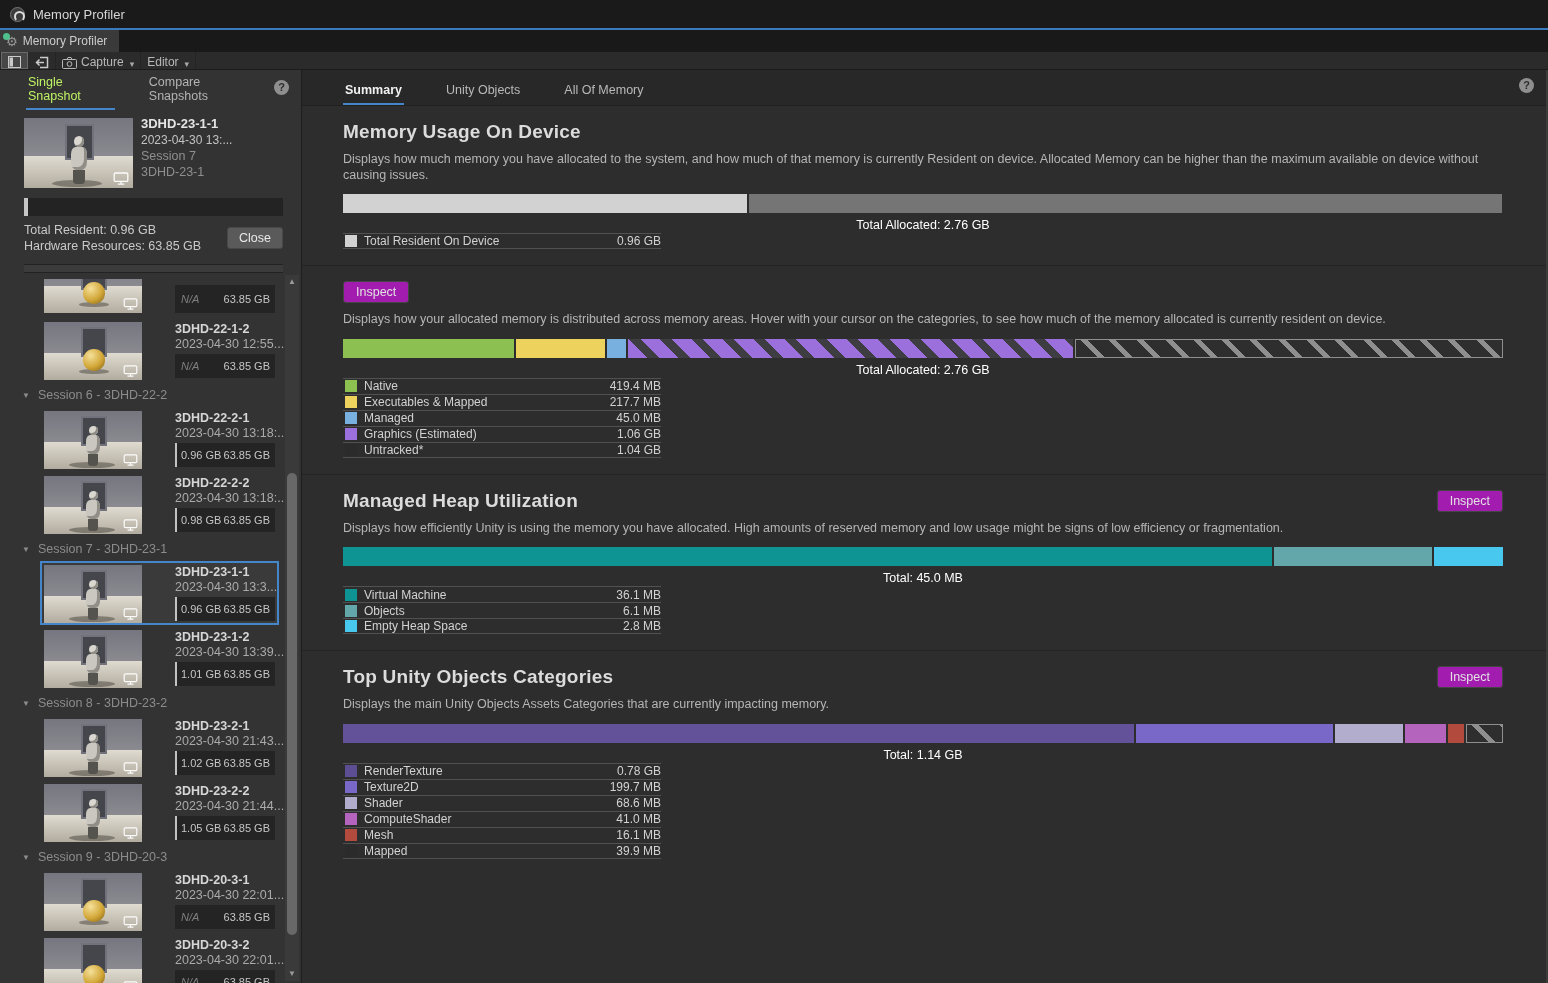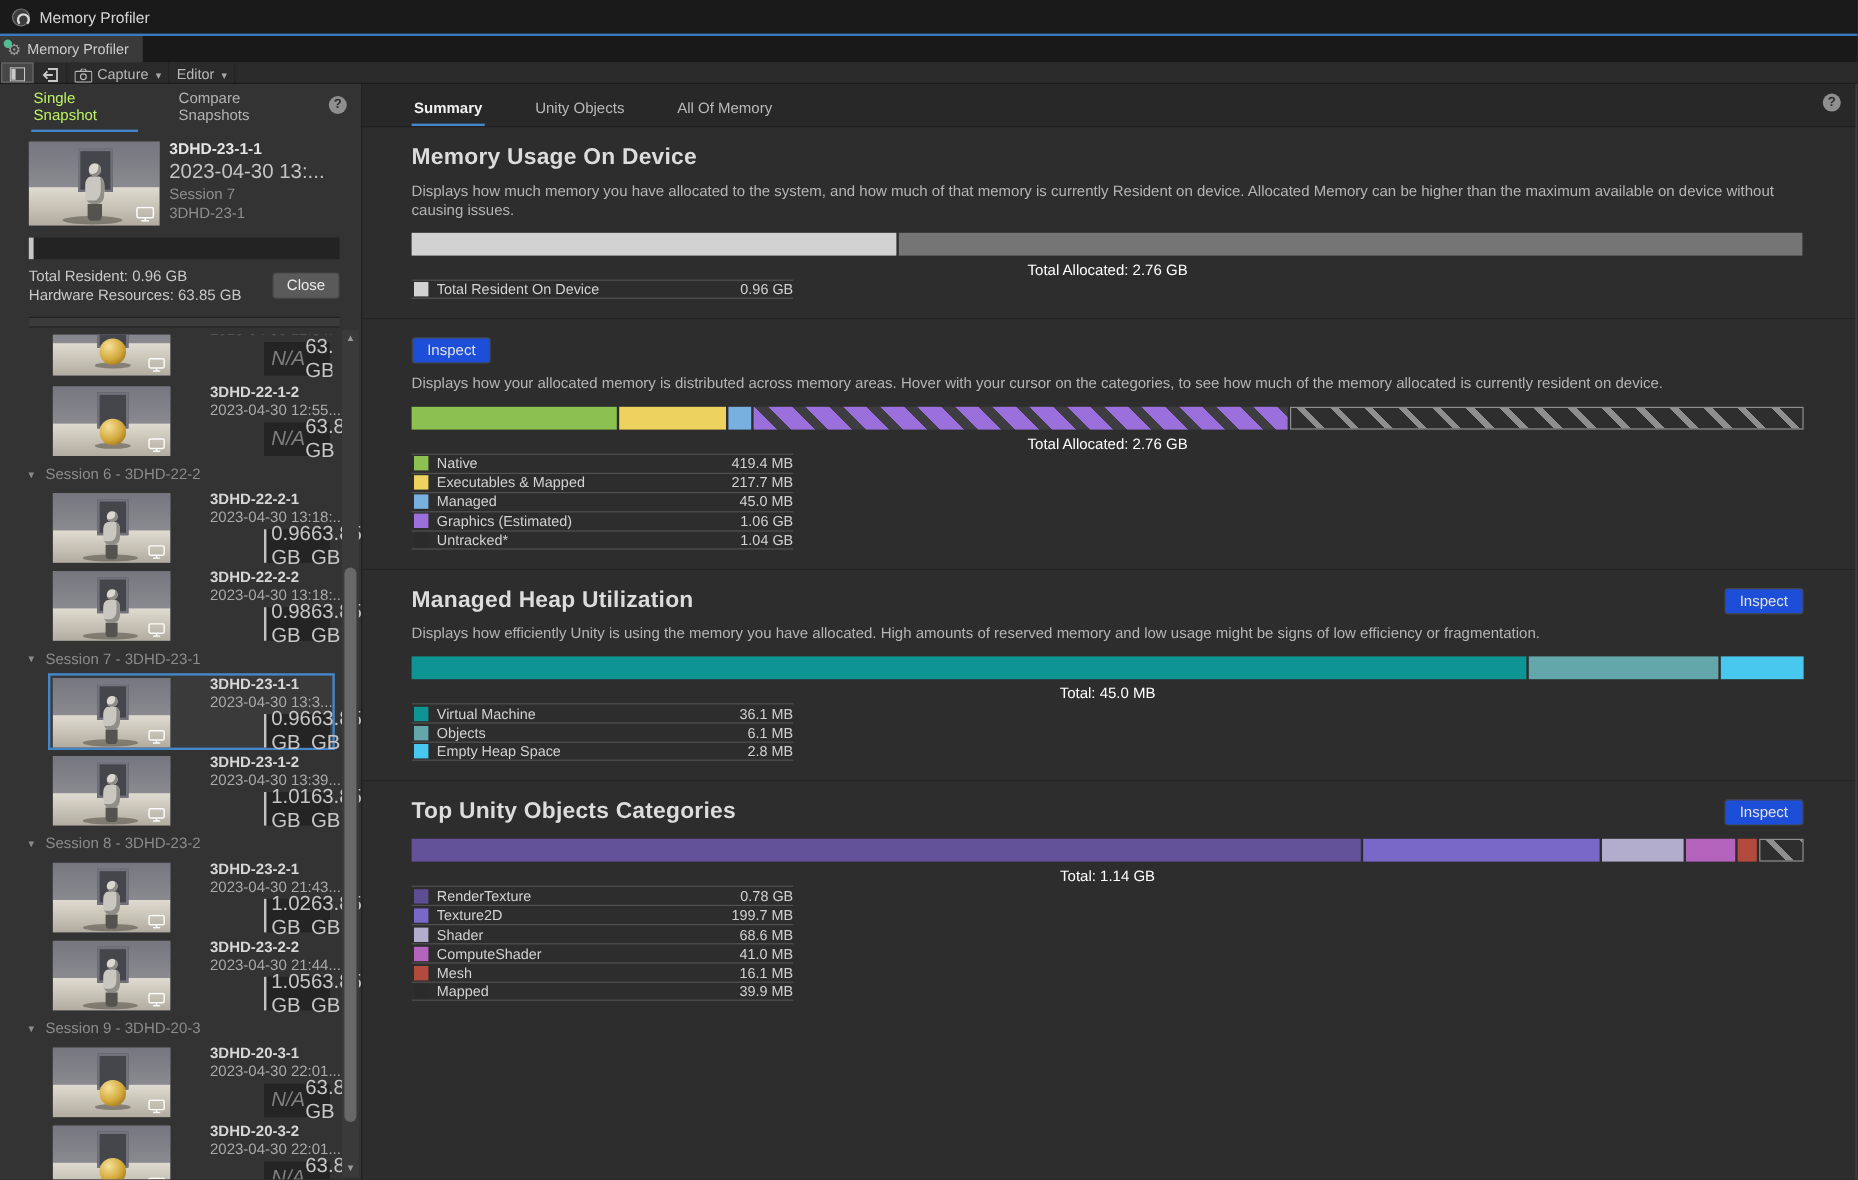--- a/index.html
+++ b/index.html
@@ -40,39 +40,39 @@
   .robot{position:absolute;left:42%;top:26%;width:17%;height:68%;}
   .robot .rhead{position:absolute;left:22%;top:0;width:55%;height:22%;border-radius:50%;background:#d9d7cf;box-shadow:inset -2px -2px 0 #8e8c85;}
   .robot .rbody{position:absolute;left:8%;top:22%;width:84%;height:50%;border-radius:30% 30% 35% 35%;background:#c9c7c0;box-shadow:inset -3px -3px 0 #908e87;}
   .robot .rlegs{position:absolute;left:20%;top:70%;width:60%;height:30%;background:#55534e;border-radius:0 0 30% 30%;}
   .rshadow{position:absolute;left:26%;bottom:2%;width:46%;height:10%;border-radius:50%;background:rgba(60,55,48,.45);}
   .ball{position:absolute;left:40%;bottom:16%;width:22%;aspect-ratio:1/1;border-radius:50%;background:radial-gradient(circle at 35% 30%,#f5e09a,#d2a738 55%,#7e5c12);}
   .ball-shadow{position:absolute;left:36%;bottom:10%;width:30%;height:9%;border-radius:50%;background:rgba(60,55,48,.45);}
   .mon{position:absolute;right:4px;bottom:3px;opacity:.95;}
   .card-meta{padding-left:8px;min-width:0;}
   .card-name{font-size:13px;font-weight:bold;color:#e4e4e4;margin-top:-2px;}
-  .card-date{font-size:17px;color:#c3c3c3;margin-top:2px;}
+  .card-date{font-size:12px;color:#c3c3c3;margin-top:2px;}
   .card-session,.card-product{font-size:12.5px;color:#8f8f8f;margin-top:2px;}
   .card-bar{margin-top:10px;height:18px;background:#232323;position:relative;}
   .card-bar .fill{position:absolute;left:0;top:0;bottom:0;width:5px;background:#c6c6c6;}
   .card-stats{display:flex;margin-top:6px;justify-content:flex-end;}
   .stat-lines{flex:1;font-size:12.5px;color:#c9c9c9;line-height:16px;}
   .close-btn{align-self:center;background:#5a5a5a;border:1px solid #484848;border-radius:3px;color:#e9e9e9;font-size:12.5px;padding:3px 11px;cursor:default;}
   .splitter{height:9px;margin-top:10px;border-top:1px solid #222;border-bottom:1px solid #222;background:#3b3b3b;}
   
   .snap-list{flex:1;position:relative;overflow:hidden;padding:4px 22px 0 40px;}
   .session-row{display:flex;align-items:center;height:20px;margin:3px 0 2px -28px;font-size:12.5px;color:#8c8c8c;}
   .session-row .tri{font-size:8px;margin:0 8px 0 10px;color:#8c8c8c;}
   .snap-item{display:flex;height:64px;margin-bottom:1px;padding:2px;border:2px solid transparent;gap:25px;}
   .snap-item.selected{border-color:#4486c9;background:#3a3a3a;}
   .snap-item .thumb{width:98px;height:58px;}
   .snap-item .meta{flex:1;padding-left:8px;min-width:0;display:flex;flex-direction:column;justify-content:center;}
   .snap-name{font-size:12.5px;font-weight:bold;color:#d6d6d6;white-space:nowrap;}
   .snap-date{font-size:12.5px;color:#aaaaaa;margin-top:1px;white-space:nowrap;}
-  .chip{margin-top:3px;height:28px;background:#242424;display:flex;align-items:center;font-size:17px;color:#c6c6c6;position:relative;padding:0 5px 0 6px;margin-left:45px;}
+  .chip{margin-top:3px;height:28px;background:#242424;display:flex;align-items:center;font-size:11px;color:#c6c6c6;position:relative;padding:0 5px 0 6px;}
   .chip .mini{position:absolute;left:0;top:0;bottom:0;width:2px;background:#c2c2c2;}
   .chip .res{flex:1;}
   .chip .res.na{color:#7f7f7f;font-style:italic;}
   .snap-item.partial{height:40px;overflow:hidden;align-items:flex-end;}
   .snap-item.partial .thumb{height:38px;}
   .snap-item.partial .scene{height:58px;top:auto;bottom:0;}
   
   .vscroll{position:absolute;top:2px;right:2px;bottom:2px;width:14px;background:#3a3a3a;}
   .vscroll .arr{position:absolute;left:0;width:14px;height:14px;color:#9a9a9a;font-size:8px;text-align:center;line-height:14px;}
   .vscroll .arr.up{top:0;}
@@ -82,21 +82,21 @@
   .main-tabs{height:36px;background:#282828;border-bottom:1px solid #202020;display:flex;align-items:flex-end;padding-left:41px;position:relative;flex:none;}
   .main-tab{font-size:12.5px;color:#b9b9b9;padding:9px 2px 8px;margin-right:40px;position:relative;cursor:default;}
   .main-tab.active{color:#f0f0f0;font-weight:bold;}
   .main-tab.active::after{content:"";position:absolute;left:0;right:0;bottom:0;height:2px;background:#4486c9;}
   .main-help{position:absolute;right:12px;top:8px;}
   .content{flex:1;overflow:hidden;}
   .panel-section{padding:15px 43px 16px 41px;border-bottom:1px solid #242424;}
   .panel-section:last-child{border-bottom:none;}
   .sec-head{display:flex;align-items:center;justify-content:space-between;}
   .sec-title{font-size:19px;font-weight:bold;color:#dcdcdc;letter-spacing:.2px;}
-  .inspect-btn{background:#1d4ed8;border:1px solid #454545;border-radius:3px;color:#e2e2e2;font-size:12.5px;padding:3px 12px;cursor:default;}
+  .inspect-btn{background:#a21caf;border:1px solid #454545;border-radius:3px;color:#e2e2e2;font-size:12.5px;padding:3px 12px;cursor:default;}
   .sec-desc{font-size:12.5px;color:#b5b5b5;line-height:15.5px;margin-top:9px;}
   .sec-bar{display:flex;gap:2px;height:19px;margin-top:11px;}
   .seg{height:100%;}
   .seg.outline{border:1px solid #8f8f8f;}
   .sec-total{text-align:center;font-size:12.5px;color:#ffffff;margin-top:5px;}
   .legend{width:318px;margin-top:1px;}
   .legend-row{display:flex;align-items:center;height:16px;border-top:1px solid #515151;}
   .legend-row:last-child{border-bottom:1px solid #515151;}
   .swatch{width:12px;height:12px;flex:none;margin:0 7px 0 2px;}
   .l-label{flex:1;font-size:12px;color:#d2d2d2;white-space:nowrap;}
@@ -573,20 +573,21 @@
               <div class="l-label">Empty Heap Space</div>
               <div class="l-val">2.8 MB</div>
             </div>
           </div>
         </section>
         <section class="panel-section">
           <div class="sec-head">
             <h2 class="sec-title">Top Unity Objects Categories</h2>
             <button class="inspect-btn">Inspect</button>
           </div>
+          <p class="sec-desc">Displays the main Unity Objects Assets Categories that are currently impacting memory.</p>
           <div class="sec-bar">
             <div class="seg" style="width: 68.4%; background: rgb(99, 82, 153);"></div>
             <div class="seg" style="width: 17.1%; background: rgb(122, 104, 201);"></div>
             <div class="seg" style="width: 5.9%; background: rgb(179, 173, 205);"></div>
             <div class="seg" style="width: 3.5%; background: rgb(181, 100, 190);"></div>
             <div class="seg" style="width: 1.4%; background: rgb(179, 74, 62);"></div>
             <div class="seg outline" style="width: 3.2%; background: repeating-linear-gradient(45deg, rgb(46, 46, 46) 0px, rgb(46, 46, 46) 15px, rgb(143, 143, 143) 15px, rgb(143, 143, 143) 20px);"></div>
           </div>
           <div class="sec-total">Total: 1.14 GB</div>
           <div class="legend">

